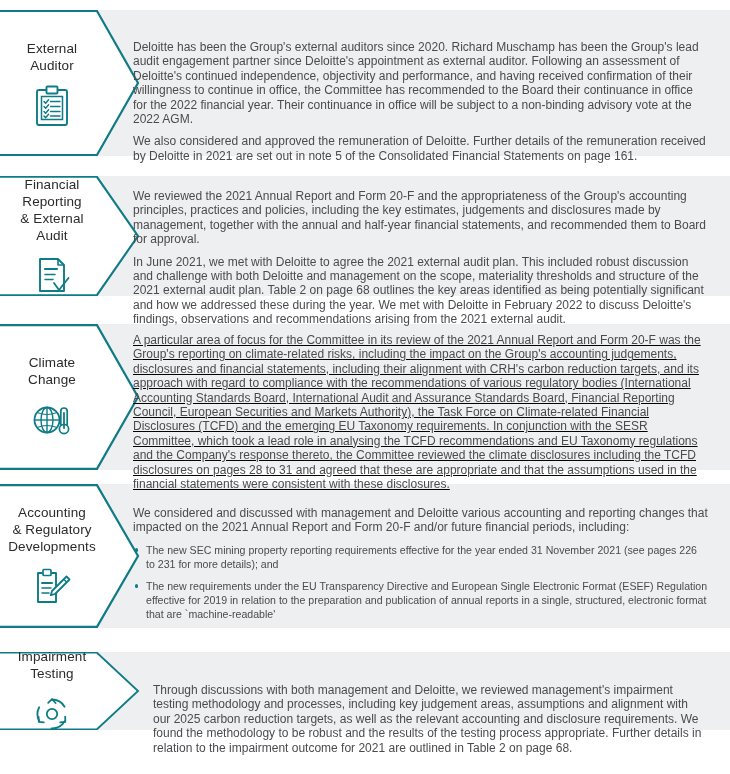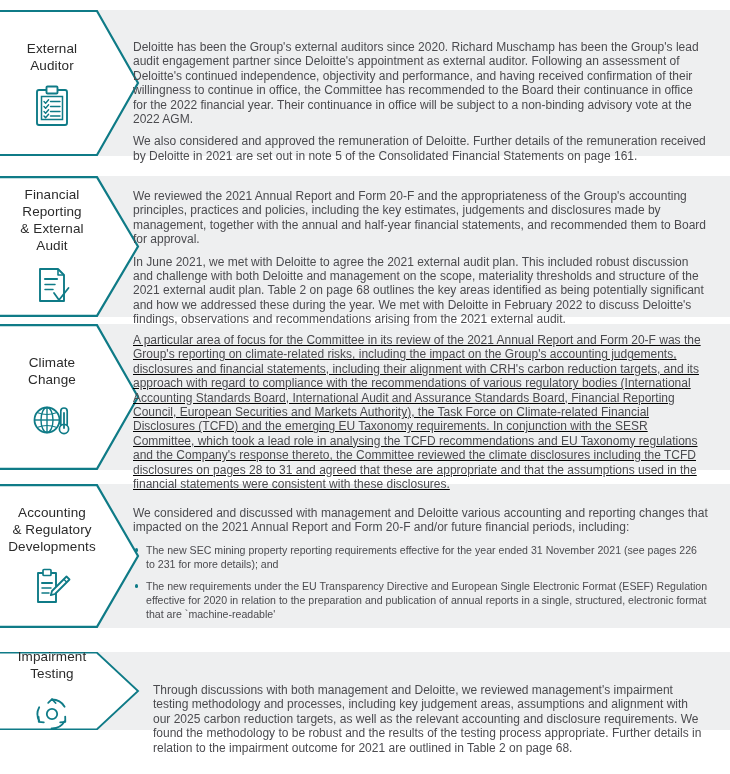--- a/index.html
+++ b/index.html
@@ -136,21 +136,21 @@
           <line x1="18.5" y1="31" x2="28" y2="31" stroke="#0f7b87" stroke-width="1.4" stroke-linecap="round"></line>
         </svg>
       </div>
     </div>
     <div class="body" style="top:30px;">
       <p>Deloitte has been the Group's external auditors since 2020. Richard Muschamp has been the Group's lead audit engagement partner since Deloitte's appointment as external auditor. Following an assessment of Deloitte's continued independence, objectivity and performance, and having received confirmation of their willingness to continue in office, the Committee has recommended to the Board their continuance in office for the 2022 financial year. Their continuance in office will be subject to a non-binding advisory vote at the 2022 AGM.</p>
       <p>We also considered and approved the remuneration of Deloitte. Further details of the remuneration received by Deloitte in 2021 are set out in note 5 of the Consolidated Financial Statements on page 161.</p>
     </div>
   </div>
 
-  <div class="section" style="top:176px; height:141px;border-radius:24px;">
+  <div class="section" style="top:176px; height:120px;border-radius:24px;">
     <div class="panel"></div>
     <div class="chevron-wrap">
       <svg viewBox="0 0 140 141" preserveAspectRatio="none">
         <path d="M 0 1.1 L 97 1.1 L 138 70.5 L 97 139.9 L 0 139.9" fill="#ffffff" stroke="#0f7b87" stroke-width="2.2" stroke-linejoin="miter"></path>
       </svg>
     </div>
     <div class="tag">
       <div class="tag-label">Financial
 Reporting
 &amp; External
@@ -221,21 +221,21 @@
           <line x1="10" y1="27" x2="17" y2="27" stroke="#0f7b87" stroke-width="1.5" stroke-linecap="round"></line>
           <path d="M34.5 10.5 l3 3 l-14.5 14.5 l-4.2 1.2 l1.2 -4.2 Z" fill="#ffffff" stroke="#0f7b87" stroke-width="1.8" stroke-linejoin="round"></path>
           <line x1="31.8" y1="13.2" x2="34.8" y2="16.2" stroke="#0f7b87" stroke-width="1.4"></line>
         </svg>
       </div>
     </div>
     <div class="body" style="top:22px;">
       <p>We considered and discussed with management and Deloitte various accounting and reporting changes that impacted on the 2021 Annual Report and Form 20-F and/or future financial periods, including:</p>
       <ul class="bullets">
         <li>The new SEC mining property reporting requirements effective for the year ended 31 November 2021 (see pages 226 to 231 for more details); and</li>
-        <li>The new requirements under the EU Transparency Directive and European Single Electronic Format (ESEF) Regulation effective for 2020 in relation to the preparation and publication of annual reports in a single, structured, electronic format that are `machine-readable'</li>
+        <li>The new requirements under the EU Transparency Directive and European Single Electronic Format (ESEF) Regulation effective for 2019 in relation to the preparation and publication of annual reports in a single, structured, electronic format that are `machine-readable'</li>
       </ul>
     </div>
   </div>
 
   <div class="section" style="top:652px; height:78px;">
     <div class="panel"></div>
     <div class="chevron-wrap">
       <svg viewBox="0 0 140 110" preserveAspectRatio="none">
         <path d="M 0 1.1 L 97 1.1 L 138 55 L 97 108.9 L 0 108.9" fill="#ffffff" stroke="#0f7b87" stroke-width="2.2" stroke-linejoin="miter"></path>
       </svg>

